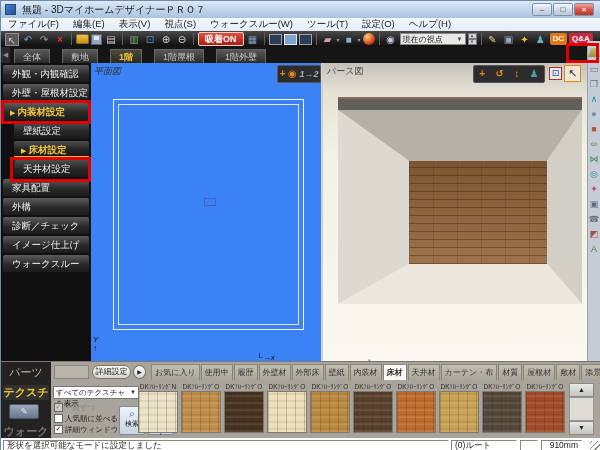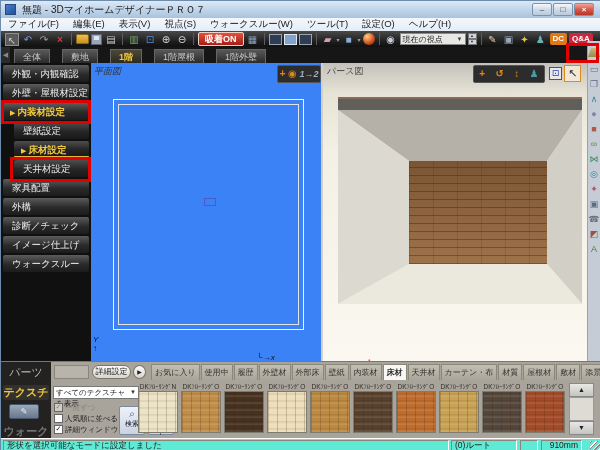--- a/index.html
+++ b/index.html
@@ -135,21 +135,21 @@
   .mat{width:40px;flex:0 0 auto;}
   .mat-label{font-size:6.5px;color:#332e26;text-align:center;height:8px;line-height:8px;white-space:nowrap;overflow:hidden;}
   .mat-swatch{height:42px;border:1px solid #7d7a70;box-sizing:border-box;
     background-image:repeating-linear-gradient(90deg,rgba(70,35,8,.22) 0 1px,transparent 1px 9px),
                      repeating-linear-gradient(0deg,rgba(255,255,255,.10) 0 1px,rgba(0,0,0,.07) 3px 4px,transparent 4px 7px);}
   #mat-scroll{left:568px;top:21px;width:25px;height:52px;}
   .sc-btn{position:absolute;left:0;width:25px;height:14px;background:linear-gradient(180deg,#e8e8e6,#c4c4c0);
           border:1px solid #888;box-sizing:border-box;font-size:7px;line-height:12px;text-align:center;color:#222;}
   #sc-track{position:absolute;left:0;top:14px;width:25px;height:24px;background:#dddbd4;border:1px solid #999;box-sizing:border-box;}
   
-  #status{left:0;top:437px;width:600px;height:13px;background:#5eead4;border-top:1px solid #fff;box-sizing:border-box;}
+  #status{left:0;top:437px;width:600px;height:13px;background:#ffffff;border-top:1px solid #fff;box-sizing:border-box;}
   .sunken{position:absolute;top:1px;height:11px;border:1px solid;border-color:#8a867c #fff #fff #8a867c;
           font-size:8.5px;line-height:9px;color:#222;box-sizing:border-box;padding:0 3px;white-space:nowrap;overflow:hidden;}
   #grip{position:absolute;right:1px;top:2px;width:10px;height:10px;
         background:repeating-linear-gradient(135deg,#fff 0 1px,#8a867c 1px 2px,transparent 2px 4px);}
 </style>
 </head>
 <body>
 
 <div id="win">
 

